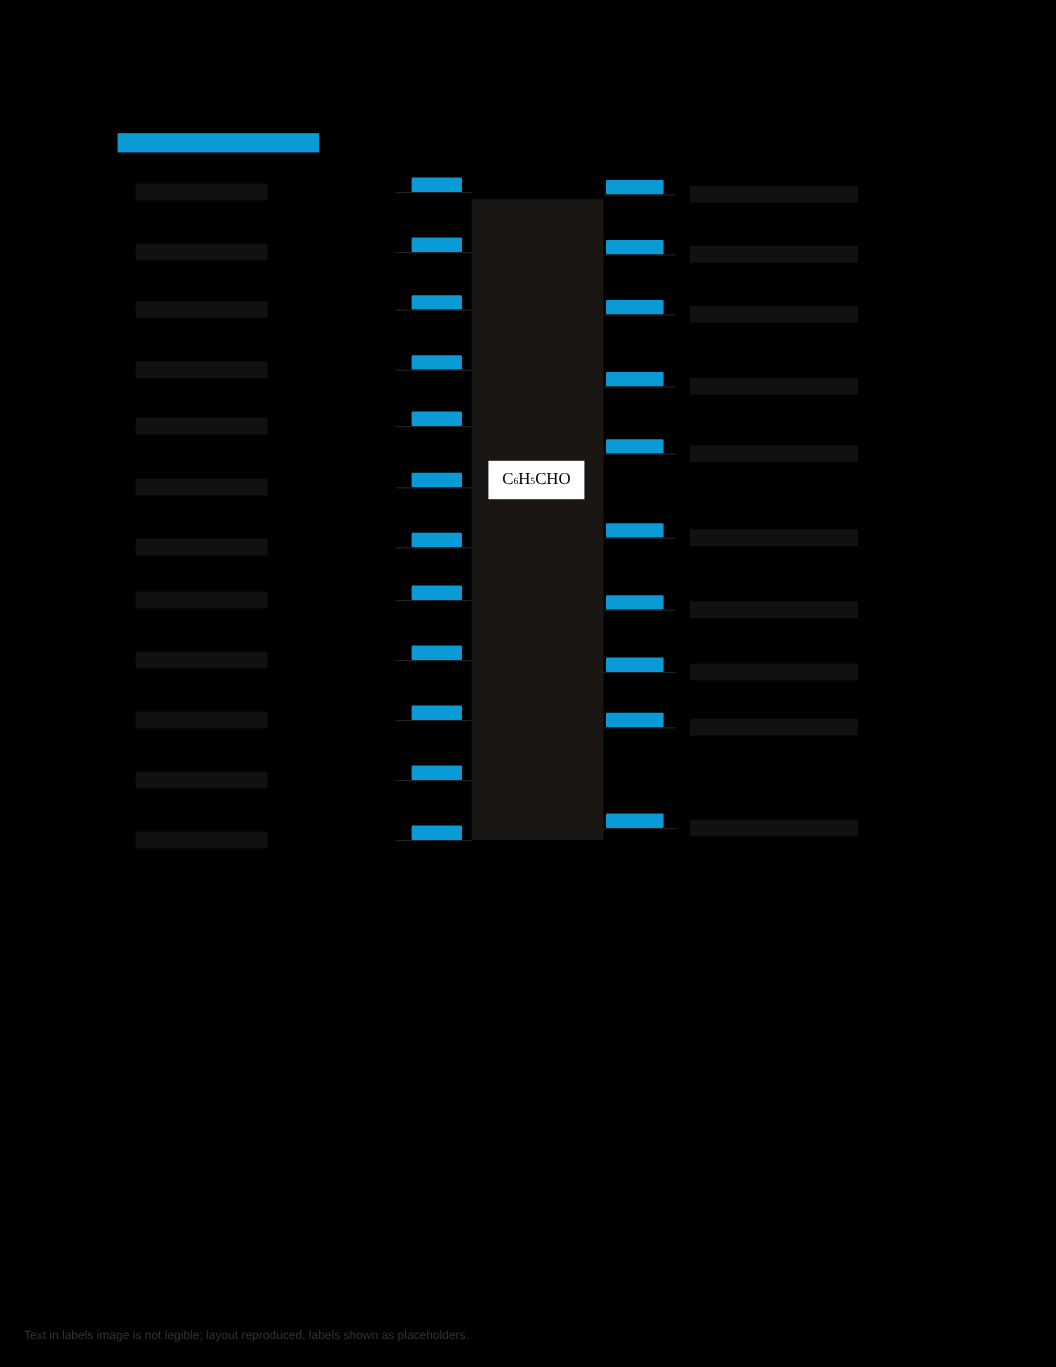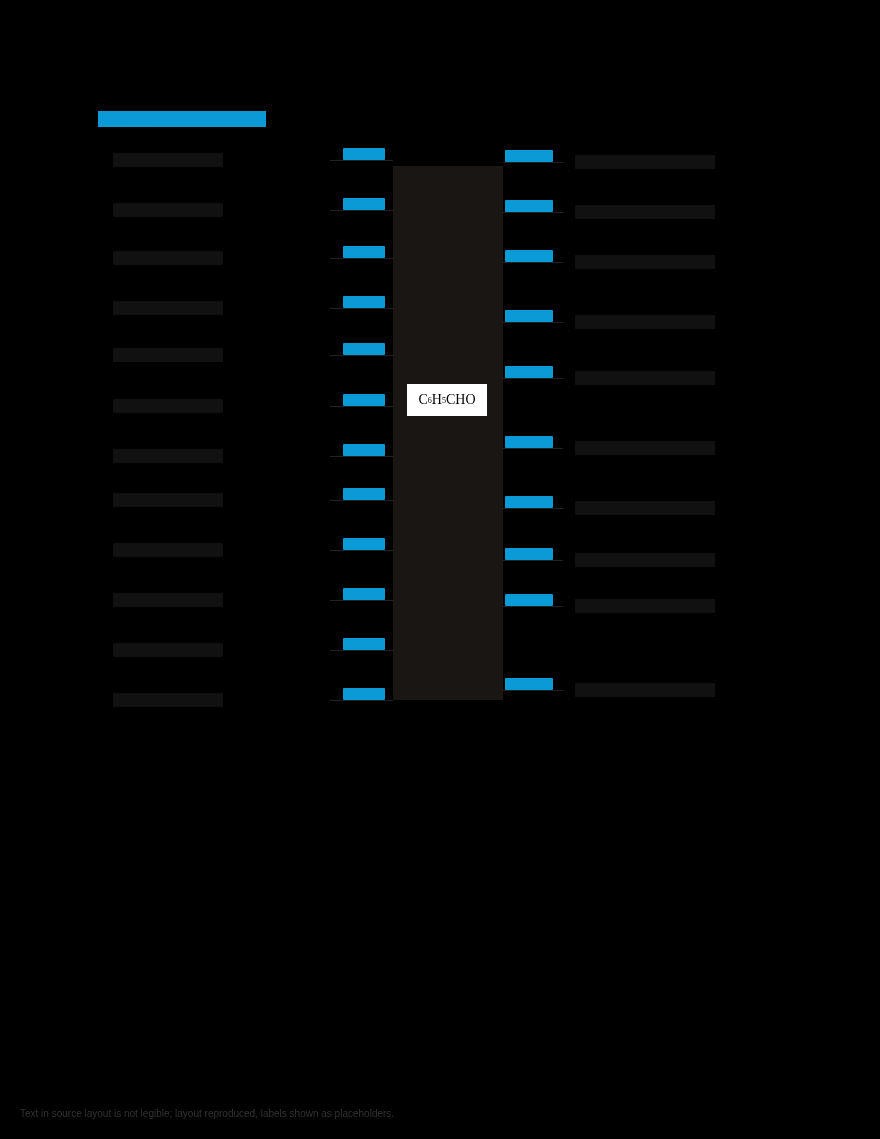--- a/index.html
+++ b/index.html
@@ -95,13 +95,13 @@
     <div class="line" style="left: 503px; top: 560px; width: 60px;"></div>
     <div class="txt" title="[illegible]" style="left: 575px; top: 553px; width: 140px; height: 14px;"></div>
     <div class="lbl" title="[illegible]" style="left: 505px; top: 594px; width: 48px; height: 12px;"></div>
     <div class="line" style="left: 503px; top: 606px; width: 60px;"></div>
     <div class="txt" title="[illegible]" style="left: 575px; top: 599px; width: 140px; height: 14px;"></div>
     <div class="lbl" title="[illegible]" style="left: 505px; top: 678px; width: 48px; height: 12px;"></div>
     <div class="line" style="left: 503px; top: 690px; width: 60px;"></div>
     <div class="txt" title="[illegible]" style="left: 575px; top: 683px; width: 140px; height: 14px;"></div>
   </div>
 
-<div class="note">Text in source layout is not legible; layout reproduced, labels shown as placeholders.</div>
+<div class="note">Text in labels image is not legible; layout reproduced, labels shown as placeholders.</div>
 
 </body></html>

